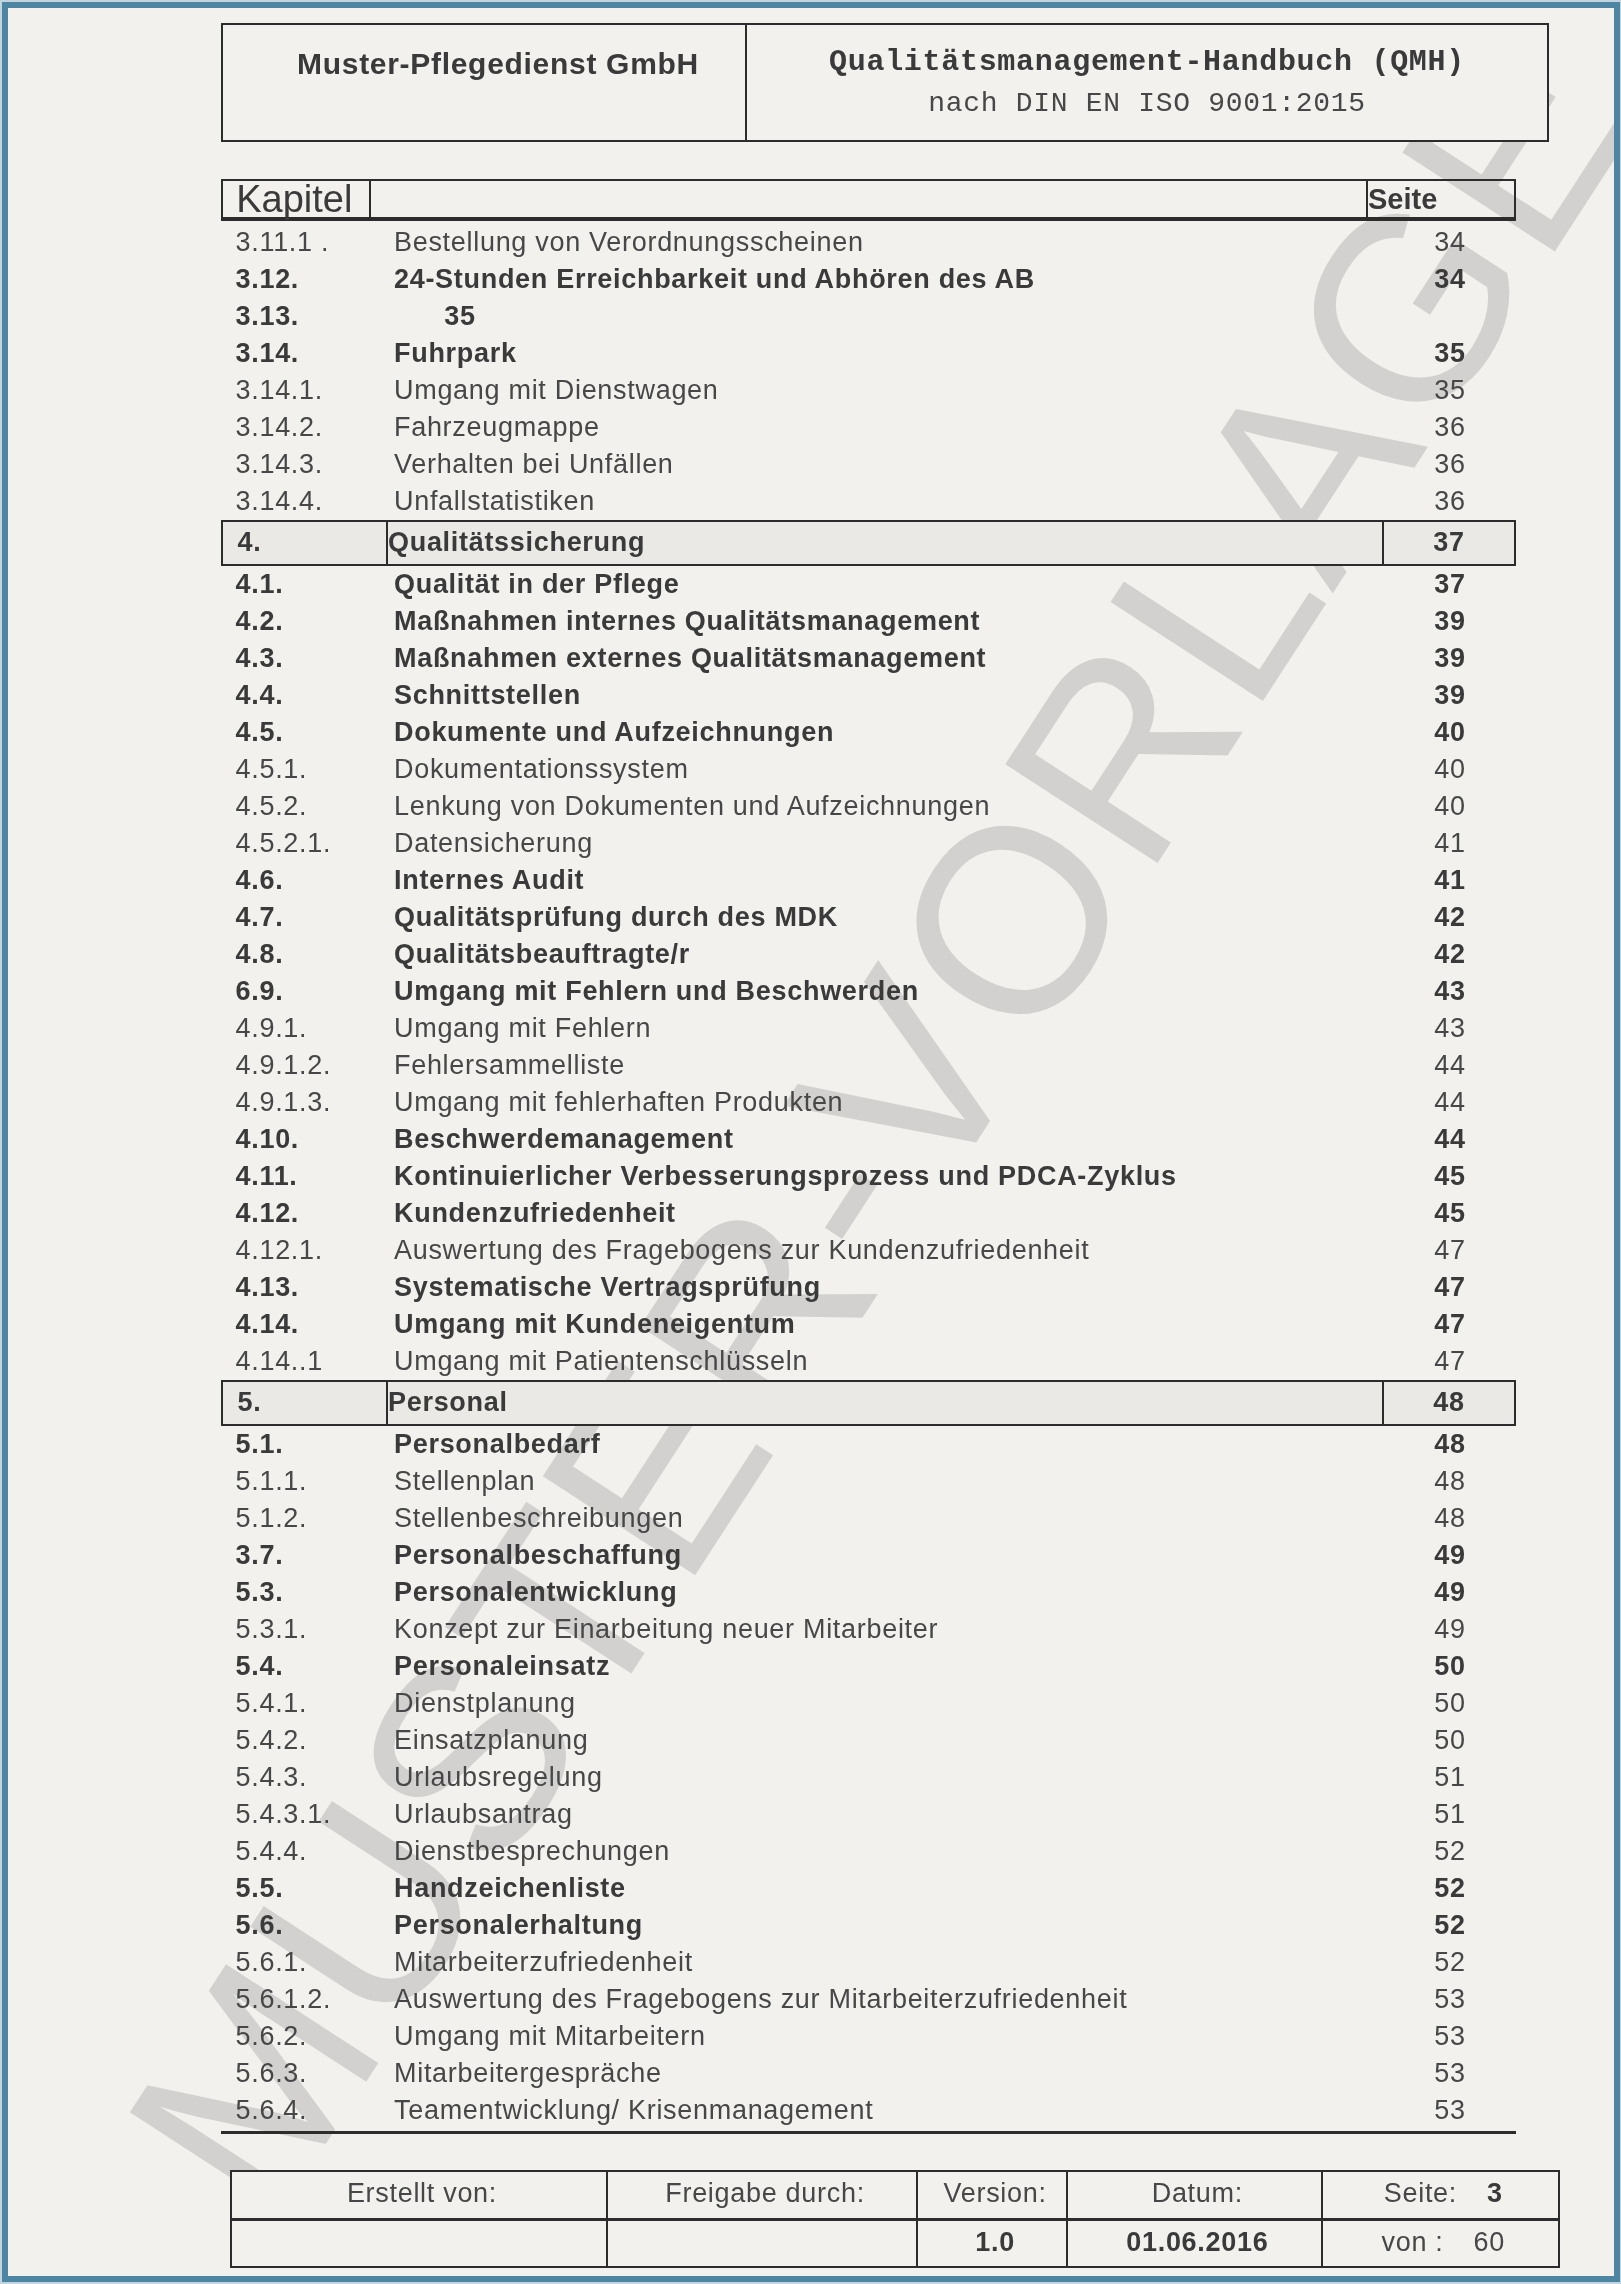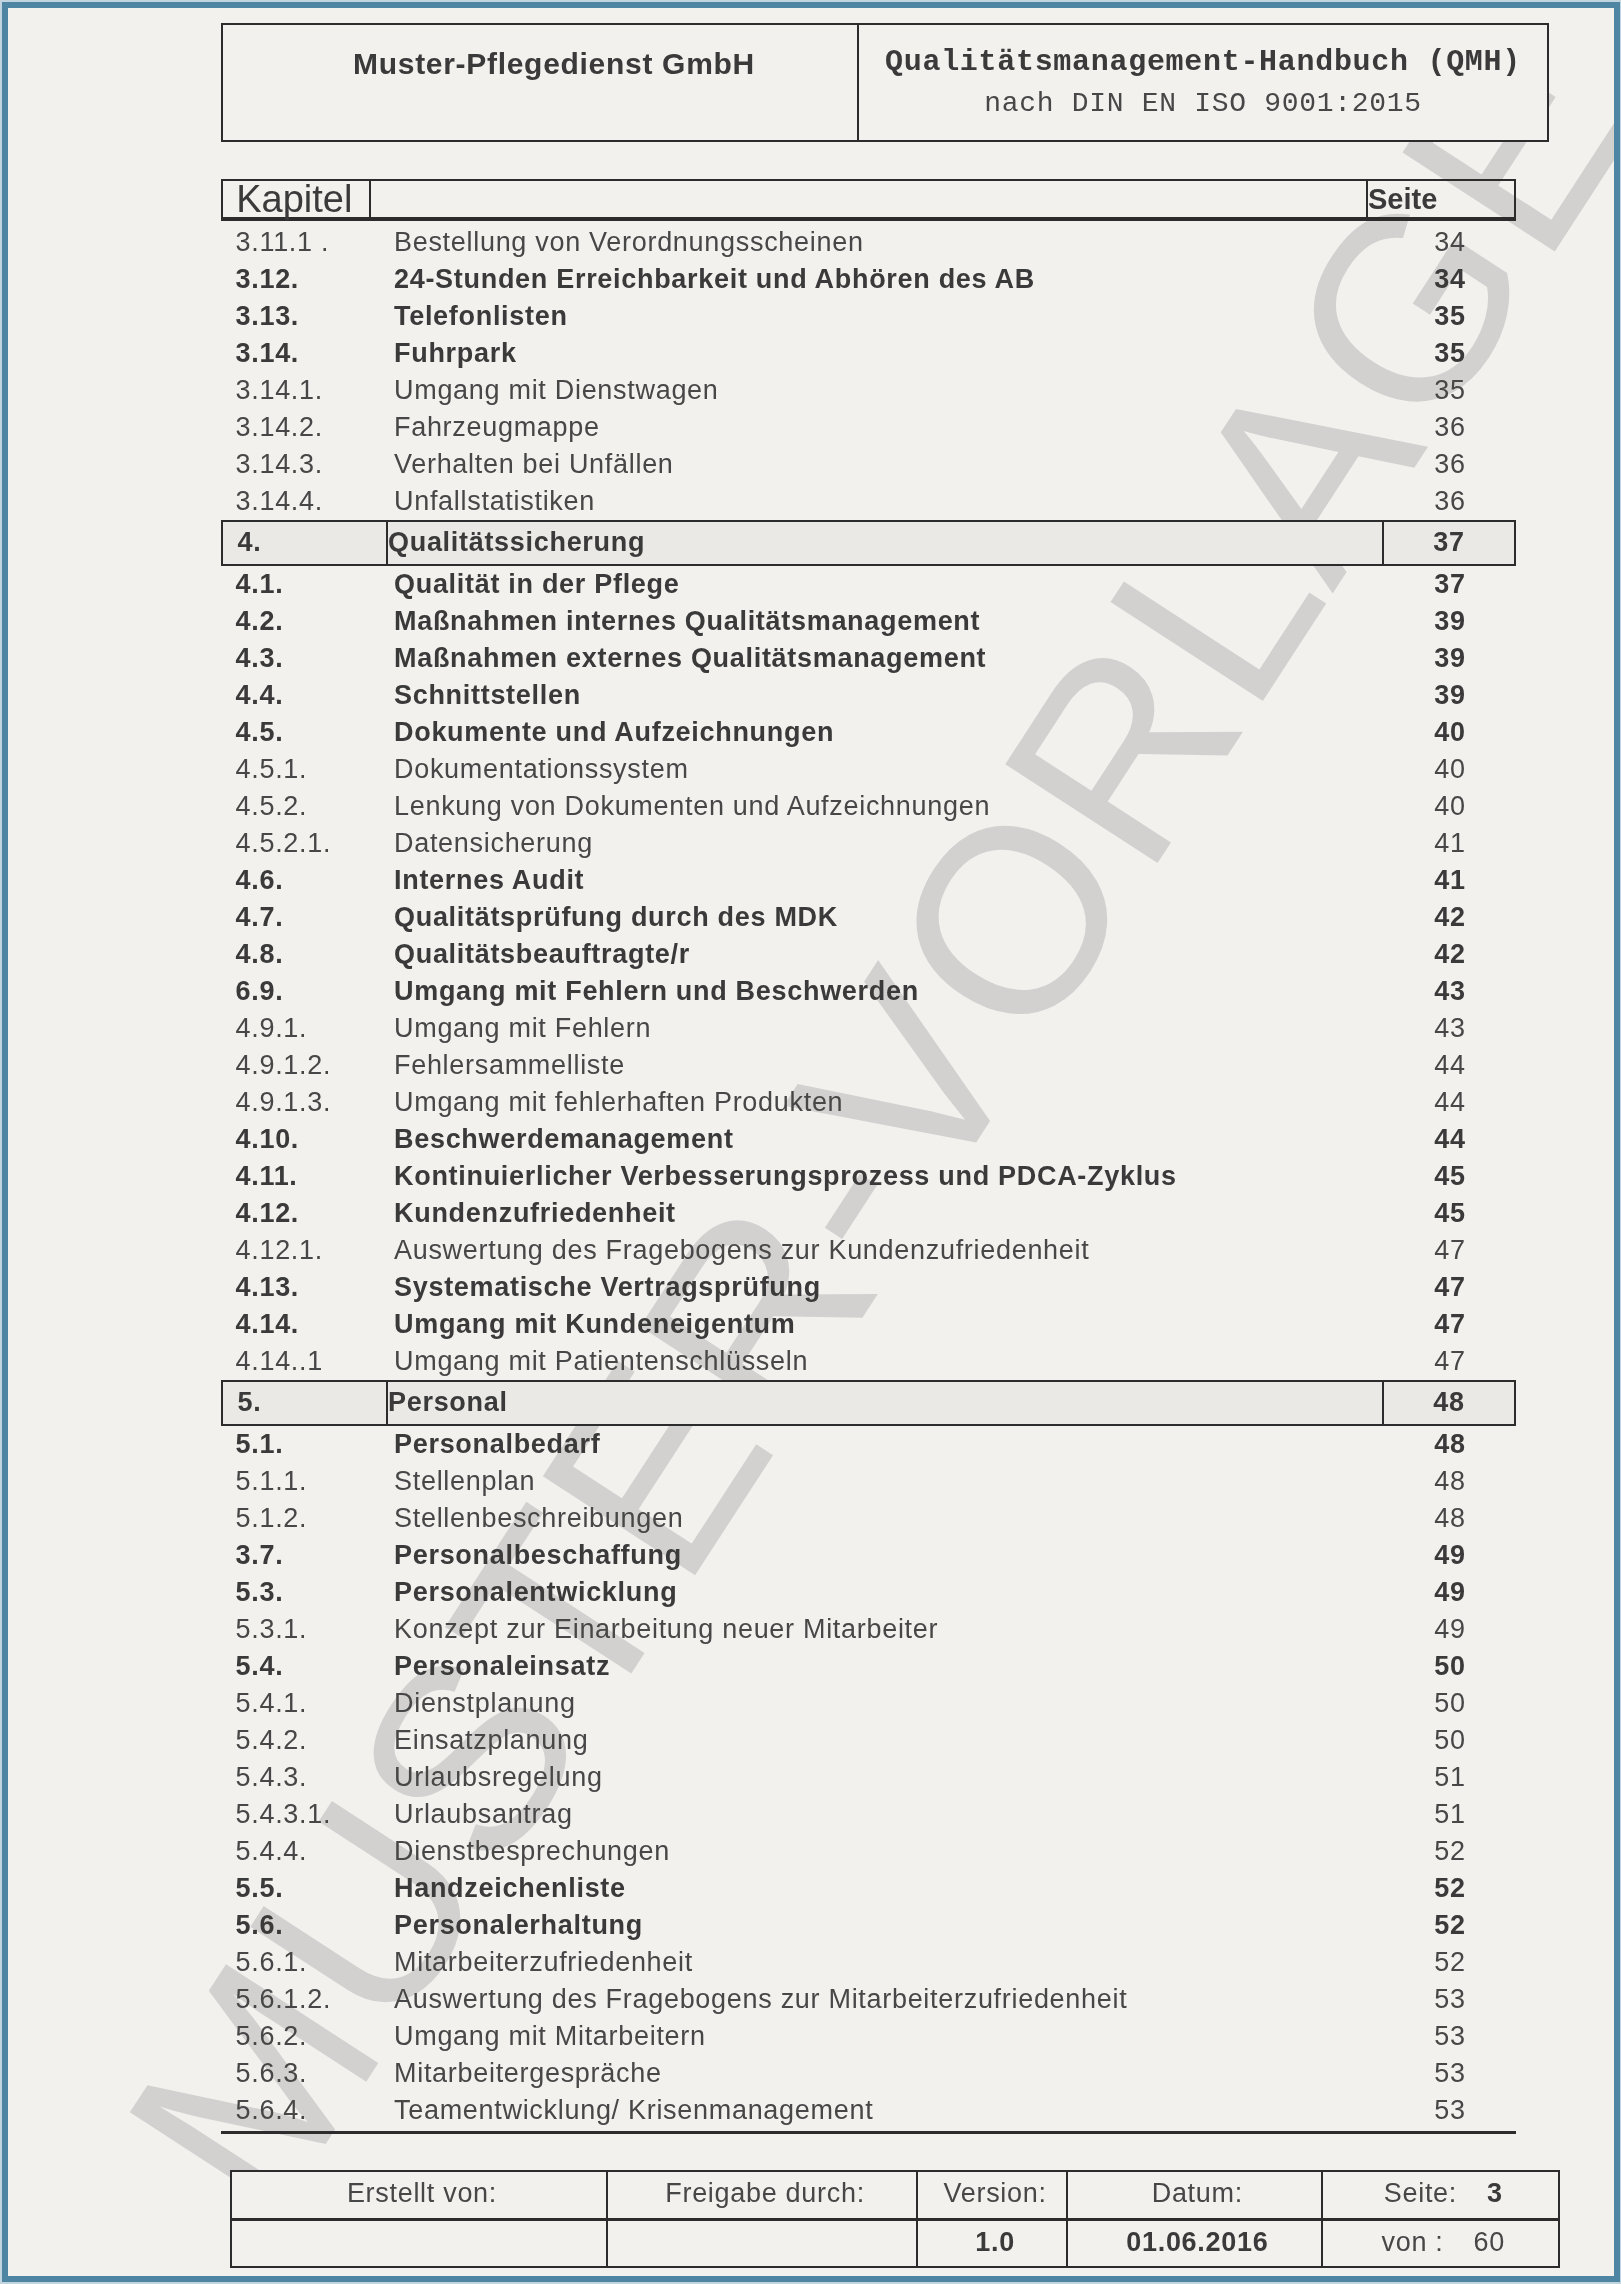--- a/index.html
+++ b/index.html
@@ -33,21 +33,21 @@
     font-size:264px;font-weight:400;letter-spacing:2.6px;
     color:var(--watermark);opacity:.62;white-space:nowrap;
     z-index:1;user-select:none;
   }
   
   .doc-header{
     position:absolute;left:213px;top:14.5px;width:1328px;height:119px;
     border:2.6px solid var(--line);display:flex;z-index:2;background:var(--paper);
   }
   .doc-header .cell-left{
-    width:636px;border-right:2.6px solid var(--line);
+    width:524px;border-right:2.6px solid var(--line);
     text-align:center;padding-top:22.5px;padding-left:28px;
   }
   .doc-header .cell-right{flex:1;text-align:center;padding-top:20px;font-family:Liberation Mono, monospace;}
   .company{font-size:30px;font-weight:700;color:var(--ink-bold);letter-spacing:0.7px;}
   .qmh-title{font-size:30px;font-weight:700;color:var(--ink-bold);letter-spacing:0.7px;}
   .qmh-sub{font-size:28px;font-weight:400;margin-top:9.3px;letter-spacing:0.7px;}
   
   .toc-head{
     position:absolute;left:213px;top:171px;width:1295px;height:42px;
     border:2.6px solid var(--line);border-bottom:4px solid var(--line);
@@ -122,21 +122,20 @@
         <span class="c-title">Bestellung von Verordnungsscheinen</span>
         <span class="c-page">34</span>
       </div>
       <div class="trow bold">
         <span class="c-num">3.12.</span>
         <span class="c-title">24-Stunden Erreichbarkeit und Abhören des AB</span>
         <span class="c-page">34</span>
       </div>
       <div class="trow bold">
         <span class="c-num">3.13.</span>
-        <span class="c-title">Telefonlisten</span>
         <span class="c-page">35</span>
       </div>
       <div class="trow bold">
         <span class="c-num">3.14.</span>
         <span class="c-title">Fuhrpark</span>
         <span class="c-page">35</span>
       </div>
       <div class="trow">
         <span class="c-num">3.14.1.</span>
         <span class="c-title">Umgang mit Dienstwagen</span>

